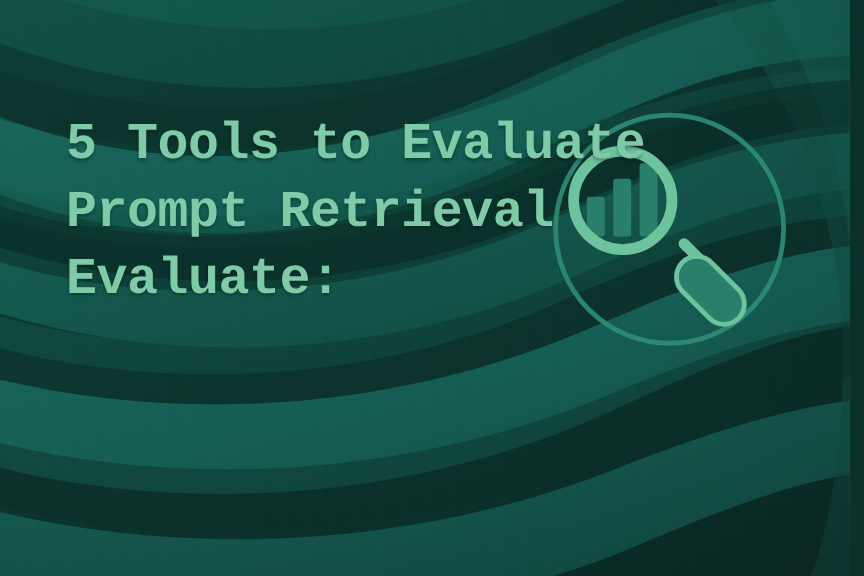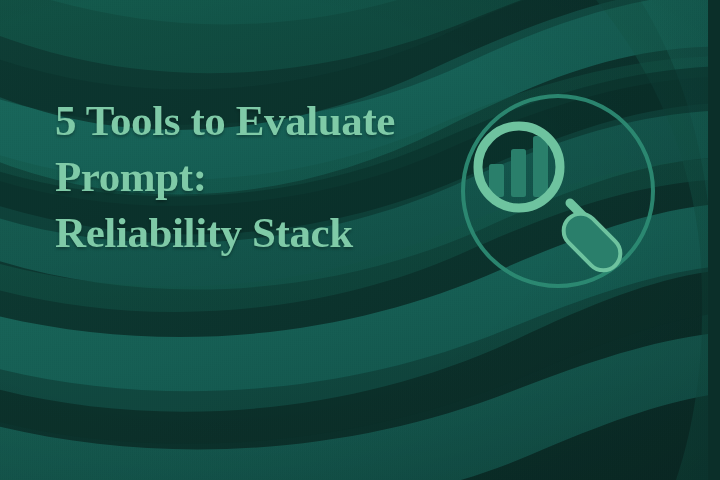--- a/index.html
+++ b/index.html
@@ -6,21 +6,21 @@
     margin: 0;
     padding: 0;
     background: #0b2f29;
   }
   #canvas {
     position: relative;
     width: 708px;
     height: 480px;
     overflow: hidden;
     background: #0369a1;
-    font-family: Liberation Serif, serif;
+    font-family: Liberation Mono, monospace;
   }
 
   
   #bg-waves {
     position: absolute;
     inset: 0;
     width: 720px;
     height: 480px;
   }
   #bg-grain {
@@ -149,17 +149,17 @@
         <rect x="53" y="58" width="15" height="48" rx="2.5" fill="#2a7f6b"></rect>
         <rect x="75" y="45" width="15" height="61" rx="2.5" fill="#2a7f6b"></rect>
       </g>
 
       <circle cx="61" cy="76" r="41" fill="none" stroke="#6ec39f" stroke-width="9"></circle>
     </svg>
   </div>
 
   <div id="headline">
     <span class="hl-line">5 Tools to Evaluate</span>
-    <span class="hl-line">Prompt:</span>
-    <span class="hl-line">Reliability Stack</span>
+    <span class="hl-line">Prompt Retrieval</span>
+    <span class="hl-line">Evaluate:</span>
   </div>
 
 </div>
 
 </body></html>

